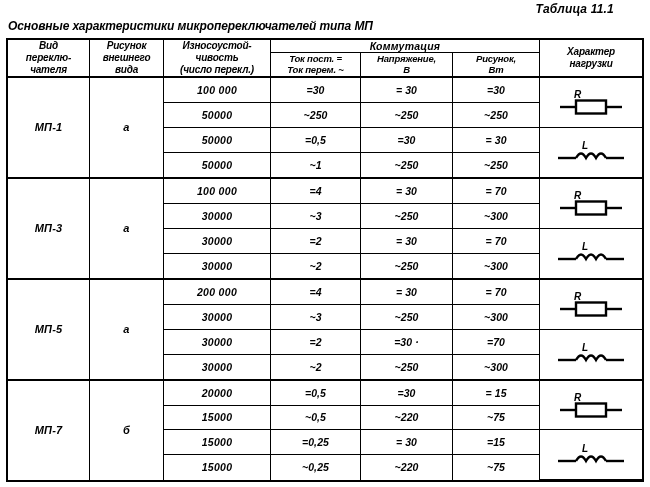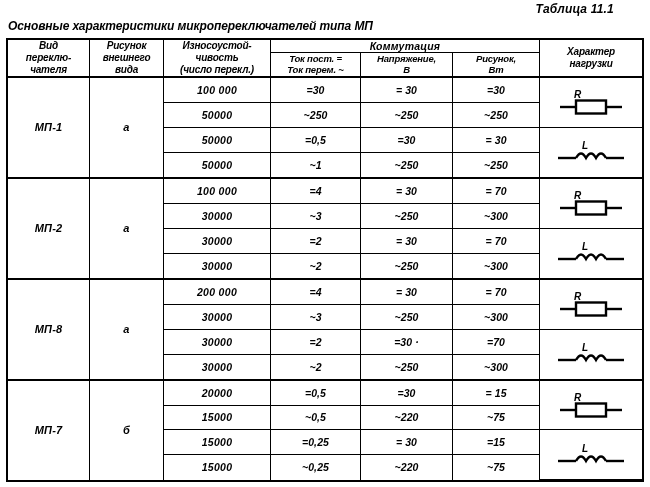--- a/index.html
+++ b/index.html
@@ -222,21 +222,21 @@
             </svg>
           </td>
         </tr>
         <tr>
           <td class="wear">50000</td>
           <td class="val">~1</td>
           <td class="val">~250</td>
           <td class="val">~250</td>
         </tr>
         <tr class="group-start">
-          <td class="switch-name group-cell" rowspan="4">МП-2</td>
+          <td class="switch-name group-cell" rowspan="4">МП-3</td>
           <td class="pic-name group-cell" rowspan="4">а</td>
           <td class="wear">100 000</td>
           <td class="val">=4</td>
           <td class="val">= 30</td>
           <td class="val">= 70</td>
           <td class="load-cell" rowspan="2" style="border-top: 2px solid rgb(0, 0, 0);">
             <svg class="sym" width="86" height="30" viewBox="0 0 86 30" aria-hidden="true">
               <text x="26" y="11" font-family="Liberation Sans, sans-serif" font-size="10" font-weight="700" fill="#000">R</text>
               <line x1="12" y1="20" x2="28" y2="20" stroke="#000" stroke-width="2.4"></line>
               <rect x="28" y="13.5" width="30" height="13" fill="#fff" stroke="#000" stroke-width="2.4"></rect>
@@ -264,21 +264,21 @@
             </svg>
           </td>
         </tr>
         <tr>
           <td class="wear">30000</td>
           <td class="val">~2</td>
           <td class="val">~250</td>
           <td class="val">~300</td>
         </tr>
         <tr class="group-start">
-          <td class="switch-name group-cell" rowspan="4">МП-8</td>
+          <td class="switch-name group-cell" rowspan="4">МП-5</td>
           <td class="pic-name group-cell" rowspan="4">а</td>
           <td class="wear">200 000</td>
           <td class="val">=4</td>
           <td class="val">= 30</td>
           <td class="val">= 70</td>
           <td class="load-cell" rowspan="2" style="border-top: 2px solid rgb(0, 0, 0);">
             <svg class="sym" width="86" height="30" viewBox="0 0 86 30" aria-hidden="true">
               <text x="26" y="11" font-family="Liberation Sans, sans-serif" font-size="10" font-weight="700" fill="#000">R</text>
               <line x1="12" y1="20" x2="28" y2="20" stroke="#000" stroke-width="2.4"></line>
               <rect x="28" y="13.5" width="30" height="13" fill="#fff" stroke="#000" stroke-width="2.4"></rect>

